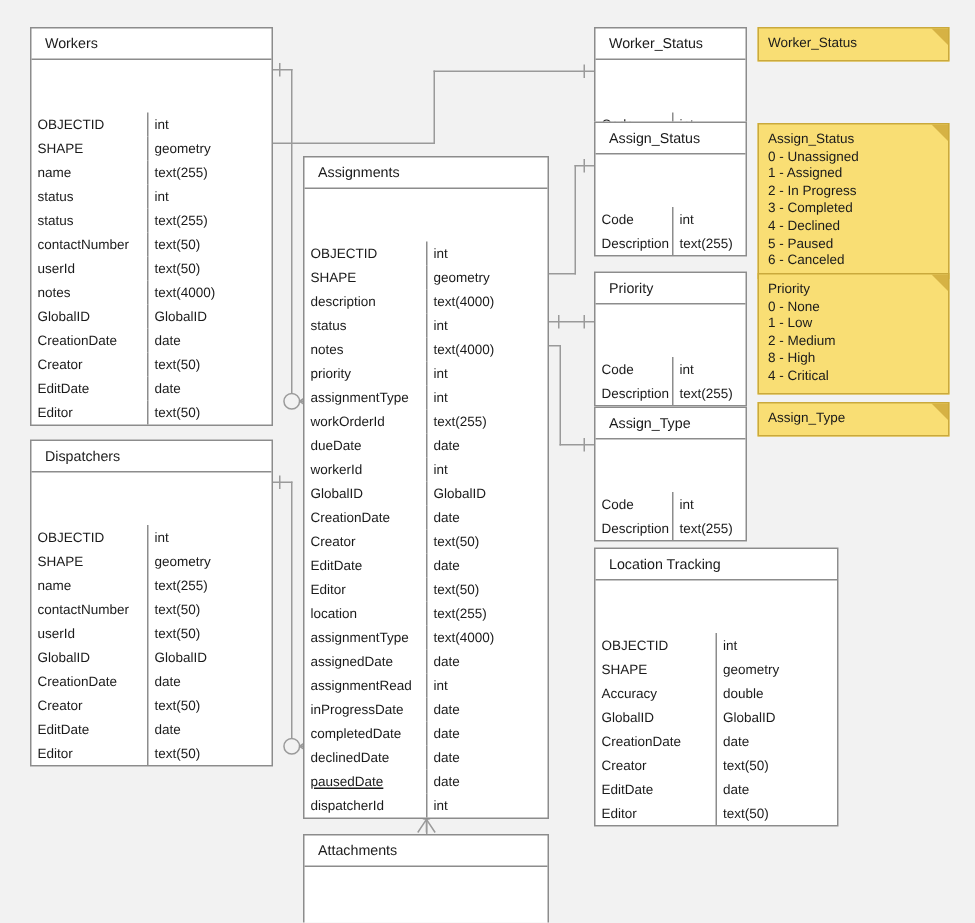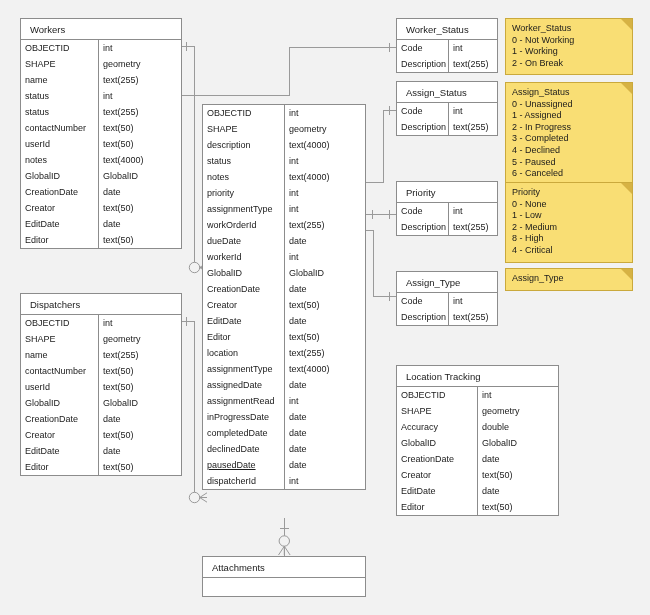--- a/index.html
+++ b/index.html
@@ -25,21 +25,21 @@
   .entity .ent-title{
     height:21px;
     line-height:21px;
     padding-left:9px;
     border-bottom:1px solid #8c8c8c;
     font-size:9.5px;
     color:#1a1a1a;
     box-sizing:border-box;
     white-space:nowrap;
   }
-  .ent-rows{display:block;}
+  .ent-rows{display:block;margin-top:35px;}
   .ent-row{
     display:flex;
     height:16px;
     line-height:16px;
     box-sizing:border-box;
   }
   .ent-row .fname{
     padding-left:4px;
     box-sizing:border-box;
     border-right:1px solid #8c8c8c;
@@ -240,20 +240,21 @@
           <span class="ftype">date</span>
         </div>
         <div class="ent-row">
           <span class="fname" style="width: 78px;">Editor</span>
           <span class="ftype">text(50)</span>
         </div>
       </div>
   </div>
 
   <div class="entity" style="left:202px;top:104px;width:164px;">
+    <div class="ent-title">Assignments</div>
     <div class="ent-rows">
         <div class="ent-row">
           <span class="fname" style="width: 82px;">OBJECTID</span>
           <span class="ftype">int</span>
         </div>
         <div class="ent-row">
           <span class="fname" style="width: 82px;">SHAPE</span>
           <span class="ftype">geometry</span>
         </div>
         <div class="ent-row">
@@ -444,25 +445,20 @@
   <div class="entity" style="left:202px;top:556px;width:164px;">
     <div class="ent-title">Attachments</div>
     <div class="ent-rows empty-body">
       <div class="empty-row"></div>
     </div>
   </div>
 
   <div class="note" style="left:505px;top:18px;width:128px;">
     <span class="fold"></span>
     <div class="note-title">Worker_Status</div>
-    <div class="note-lines">
-        <div class="note-line">0 - Not Working</div>
-        <div class="note-line">1 - Working</div>
-        <div class="note-line">2 - On Break</div>
-      </div>
   </div>
 
   <div class="note" style="left:505px;top:82px;width:128px;">
     <span class="fold"></span>
     <div class="note-title">Assign_Status</div>
     <div class="note-lines">
         <div class="note-line">0 - Unassigned</div>
         <div class="note-line">1 - Assigned</div>
         <div class="note-line">2 - In Progress</div>
         <div class="note-line">3 - Completed</div>

